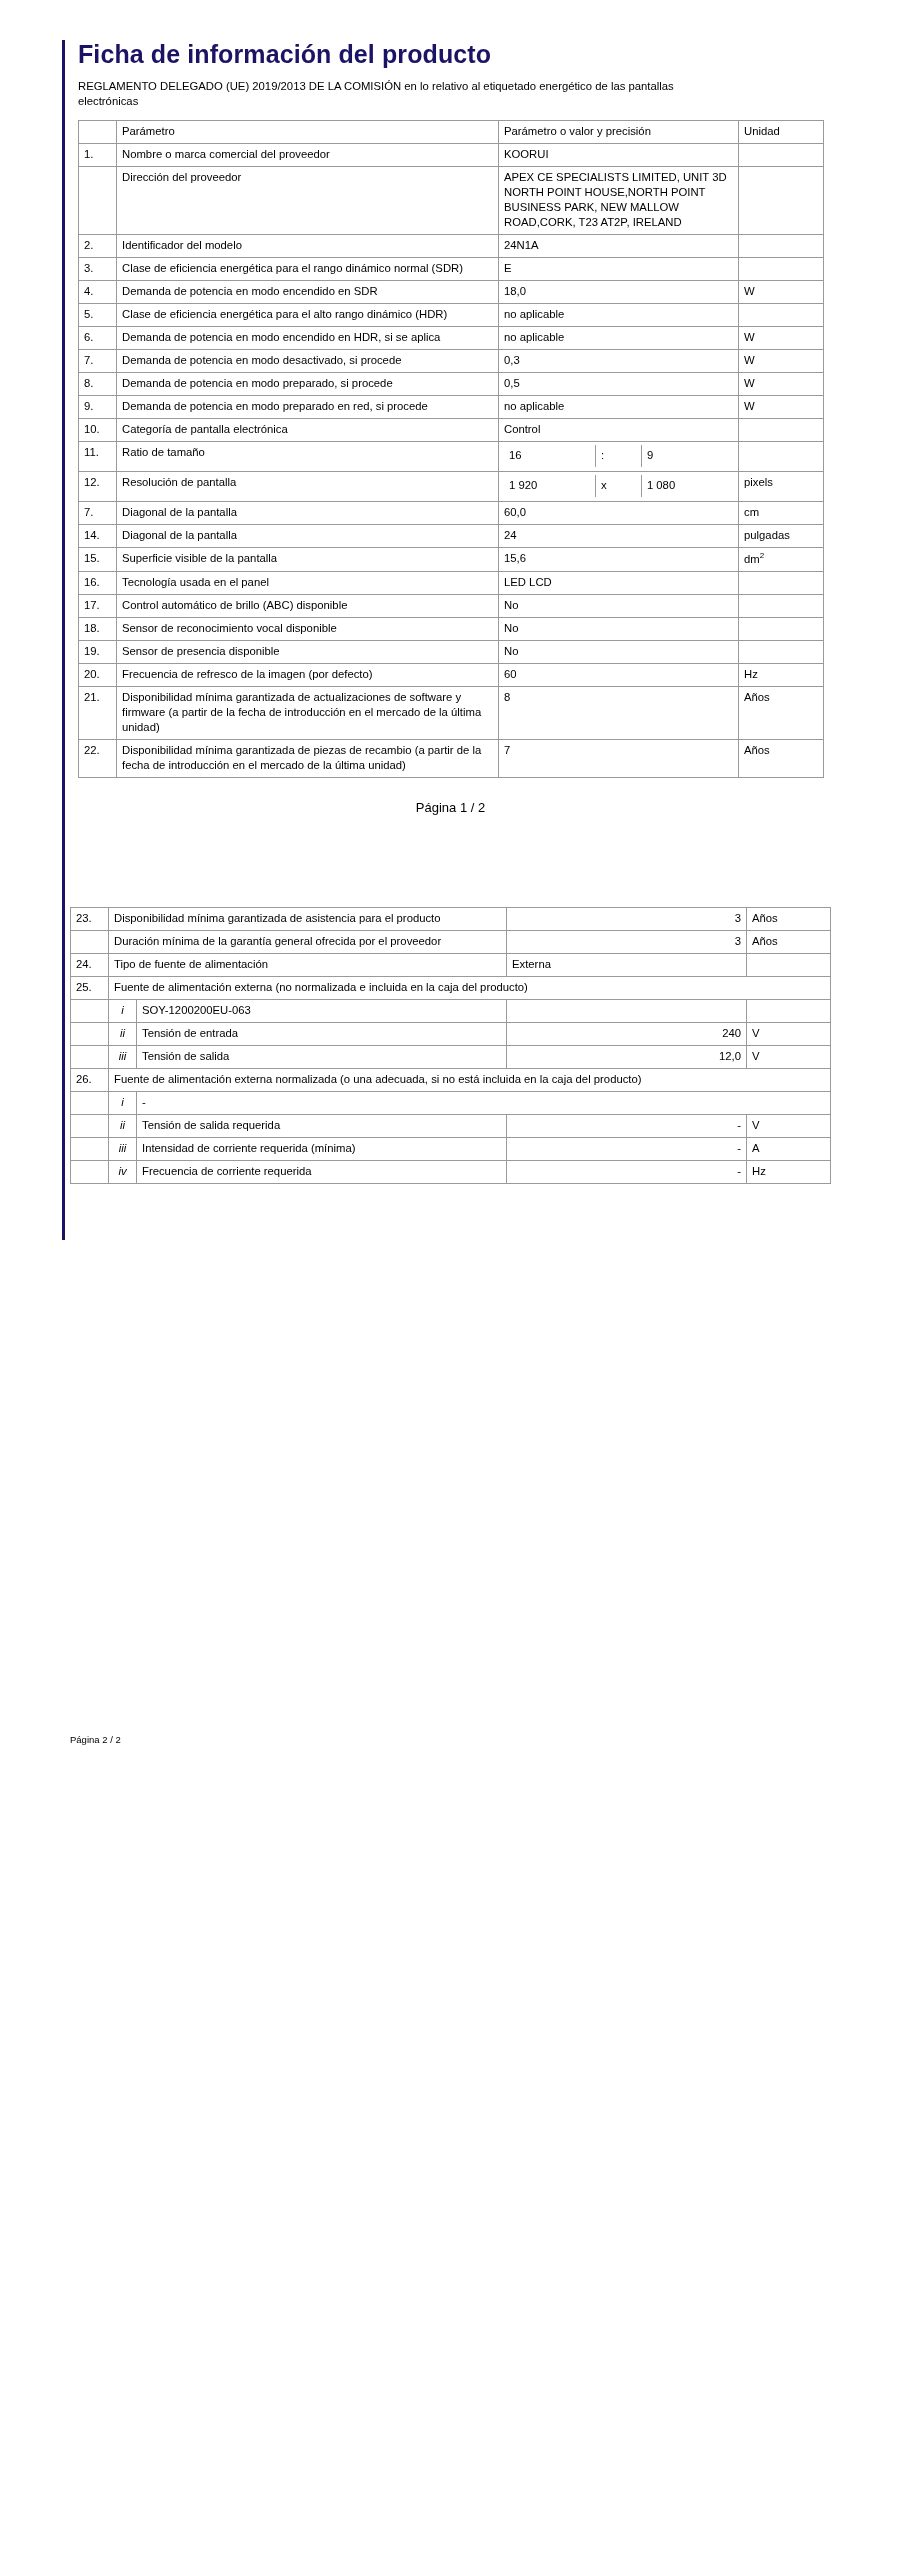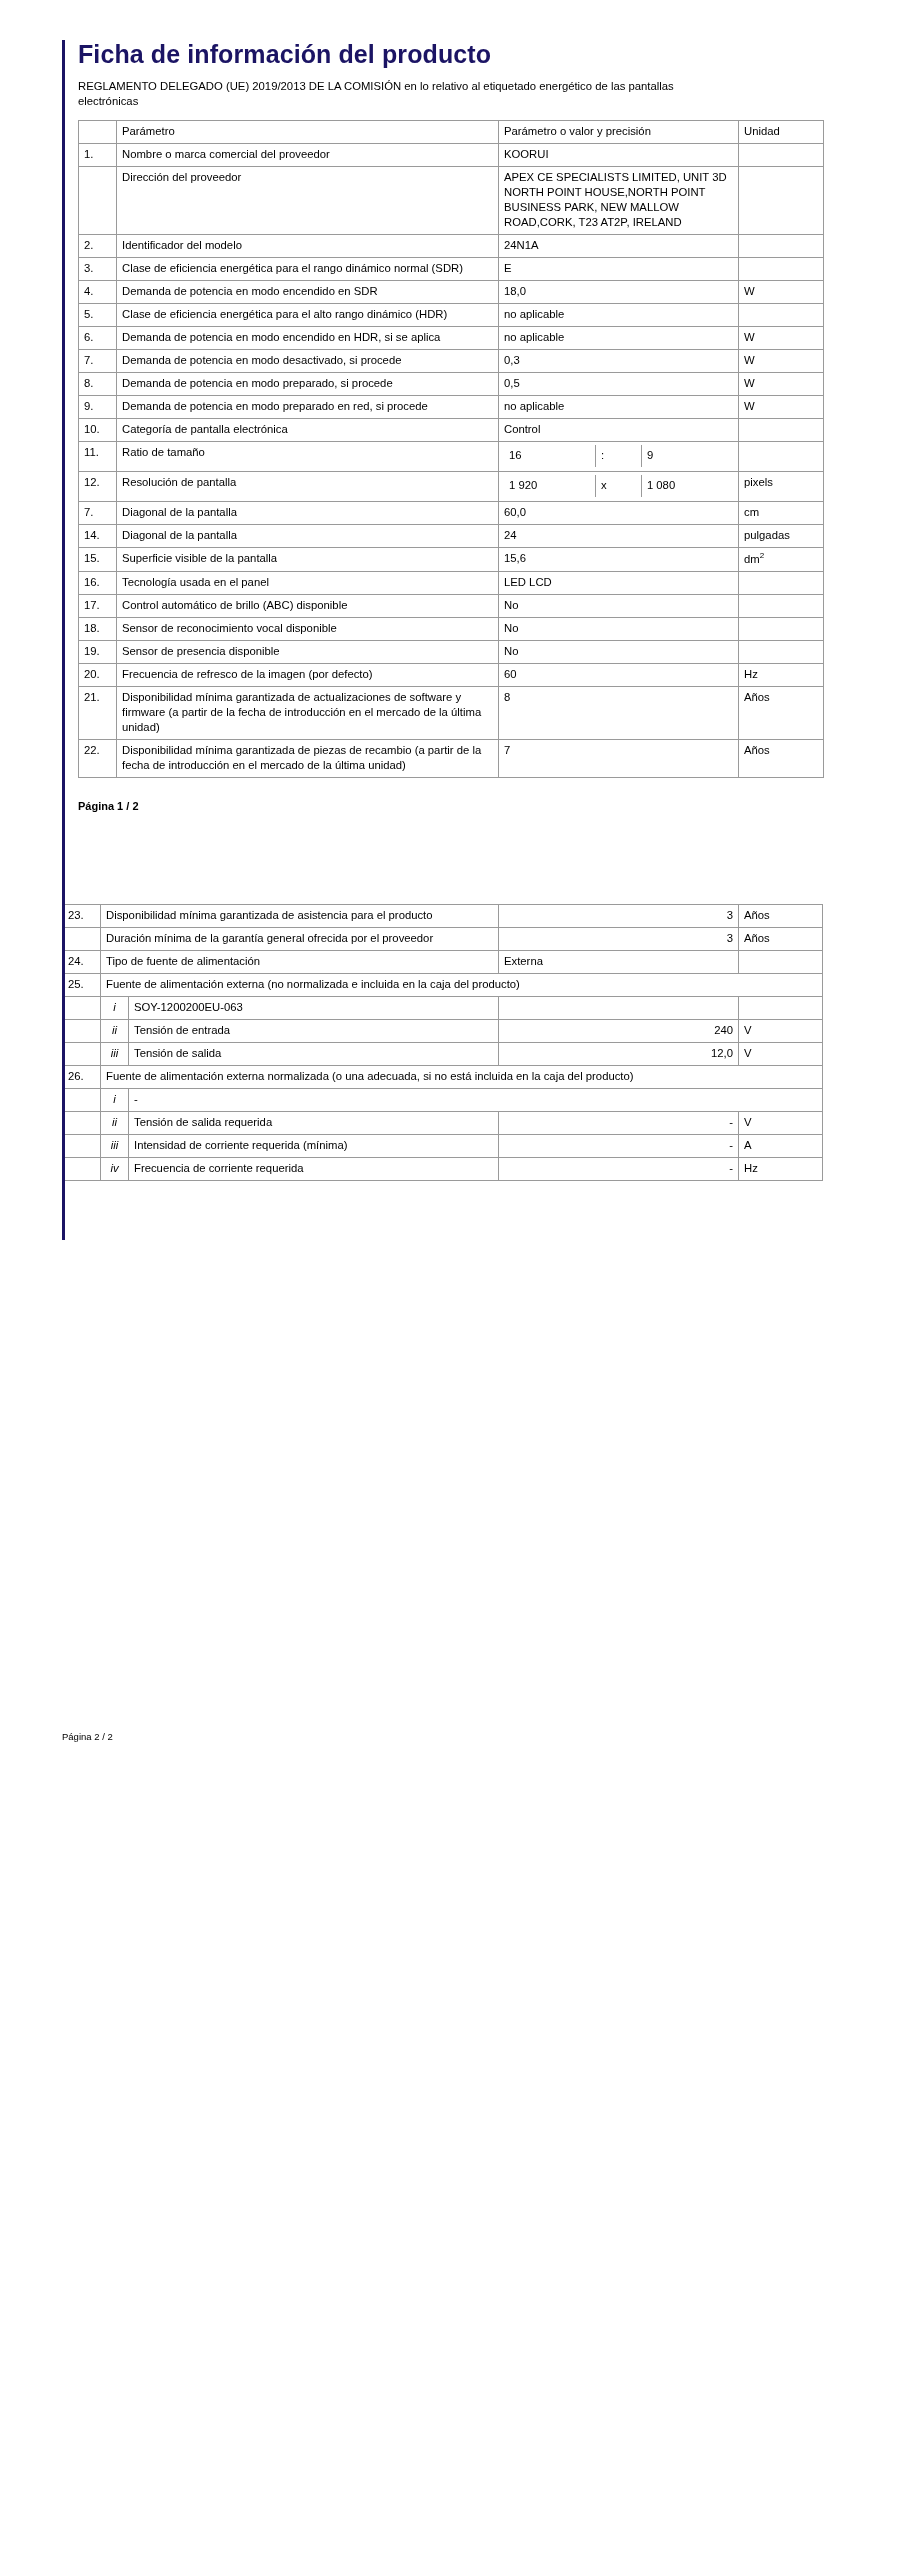--- a/index.html
+++ b/index.html
@@ -82,31 +82,31 @@
   }
   table.inner td {
     border: 1px solid #9a9a9a;
     padding: 3px 5px 4px 5px;
     line-height: 1.33;
     vertical-align: top;
   }
 
   .pagefoot {
     width: 745px;
-    text-align: left;
-    font-size: 11px;
+    text-align: center;
+    font-size: 13px;
     color: #000;
     padding-top: 22px;
-    font-weight: bold;
   }
   .spacer-between {
     height: 92px;
   }
   .page2 {
     padding: 0 62px 0 62px;
+    margin-left: 8px;
   }
   table.fiche2 {
     border-collapse: collapse;
     width: 760px;
     font-size: 11.3px;
     table-layout: fixed;
     margin-left: 0;
   }
   table.fiche2 td {
     border: 1px solid #9a9a9a;

